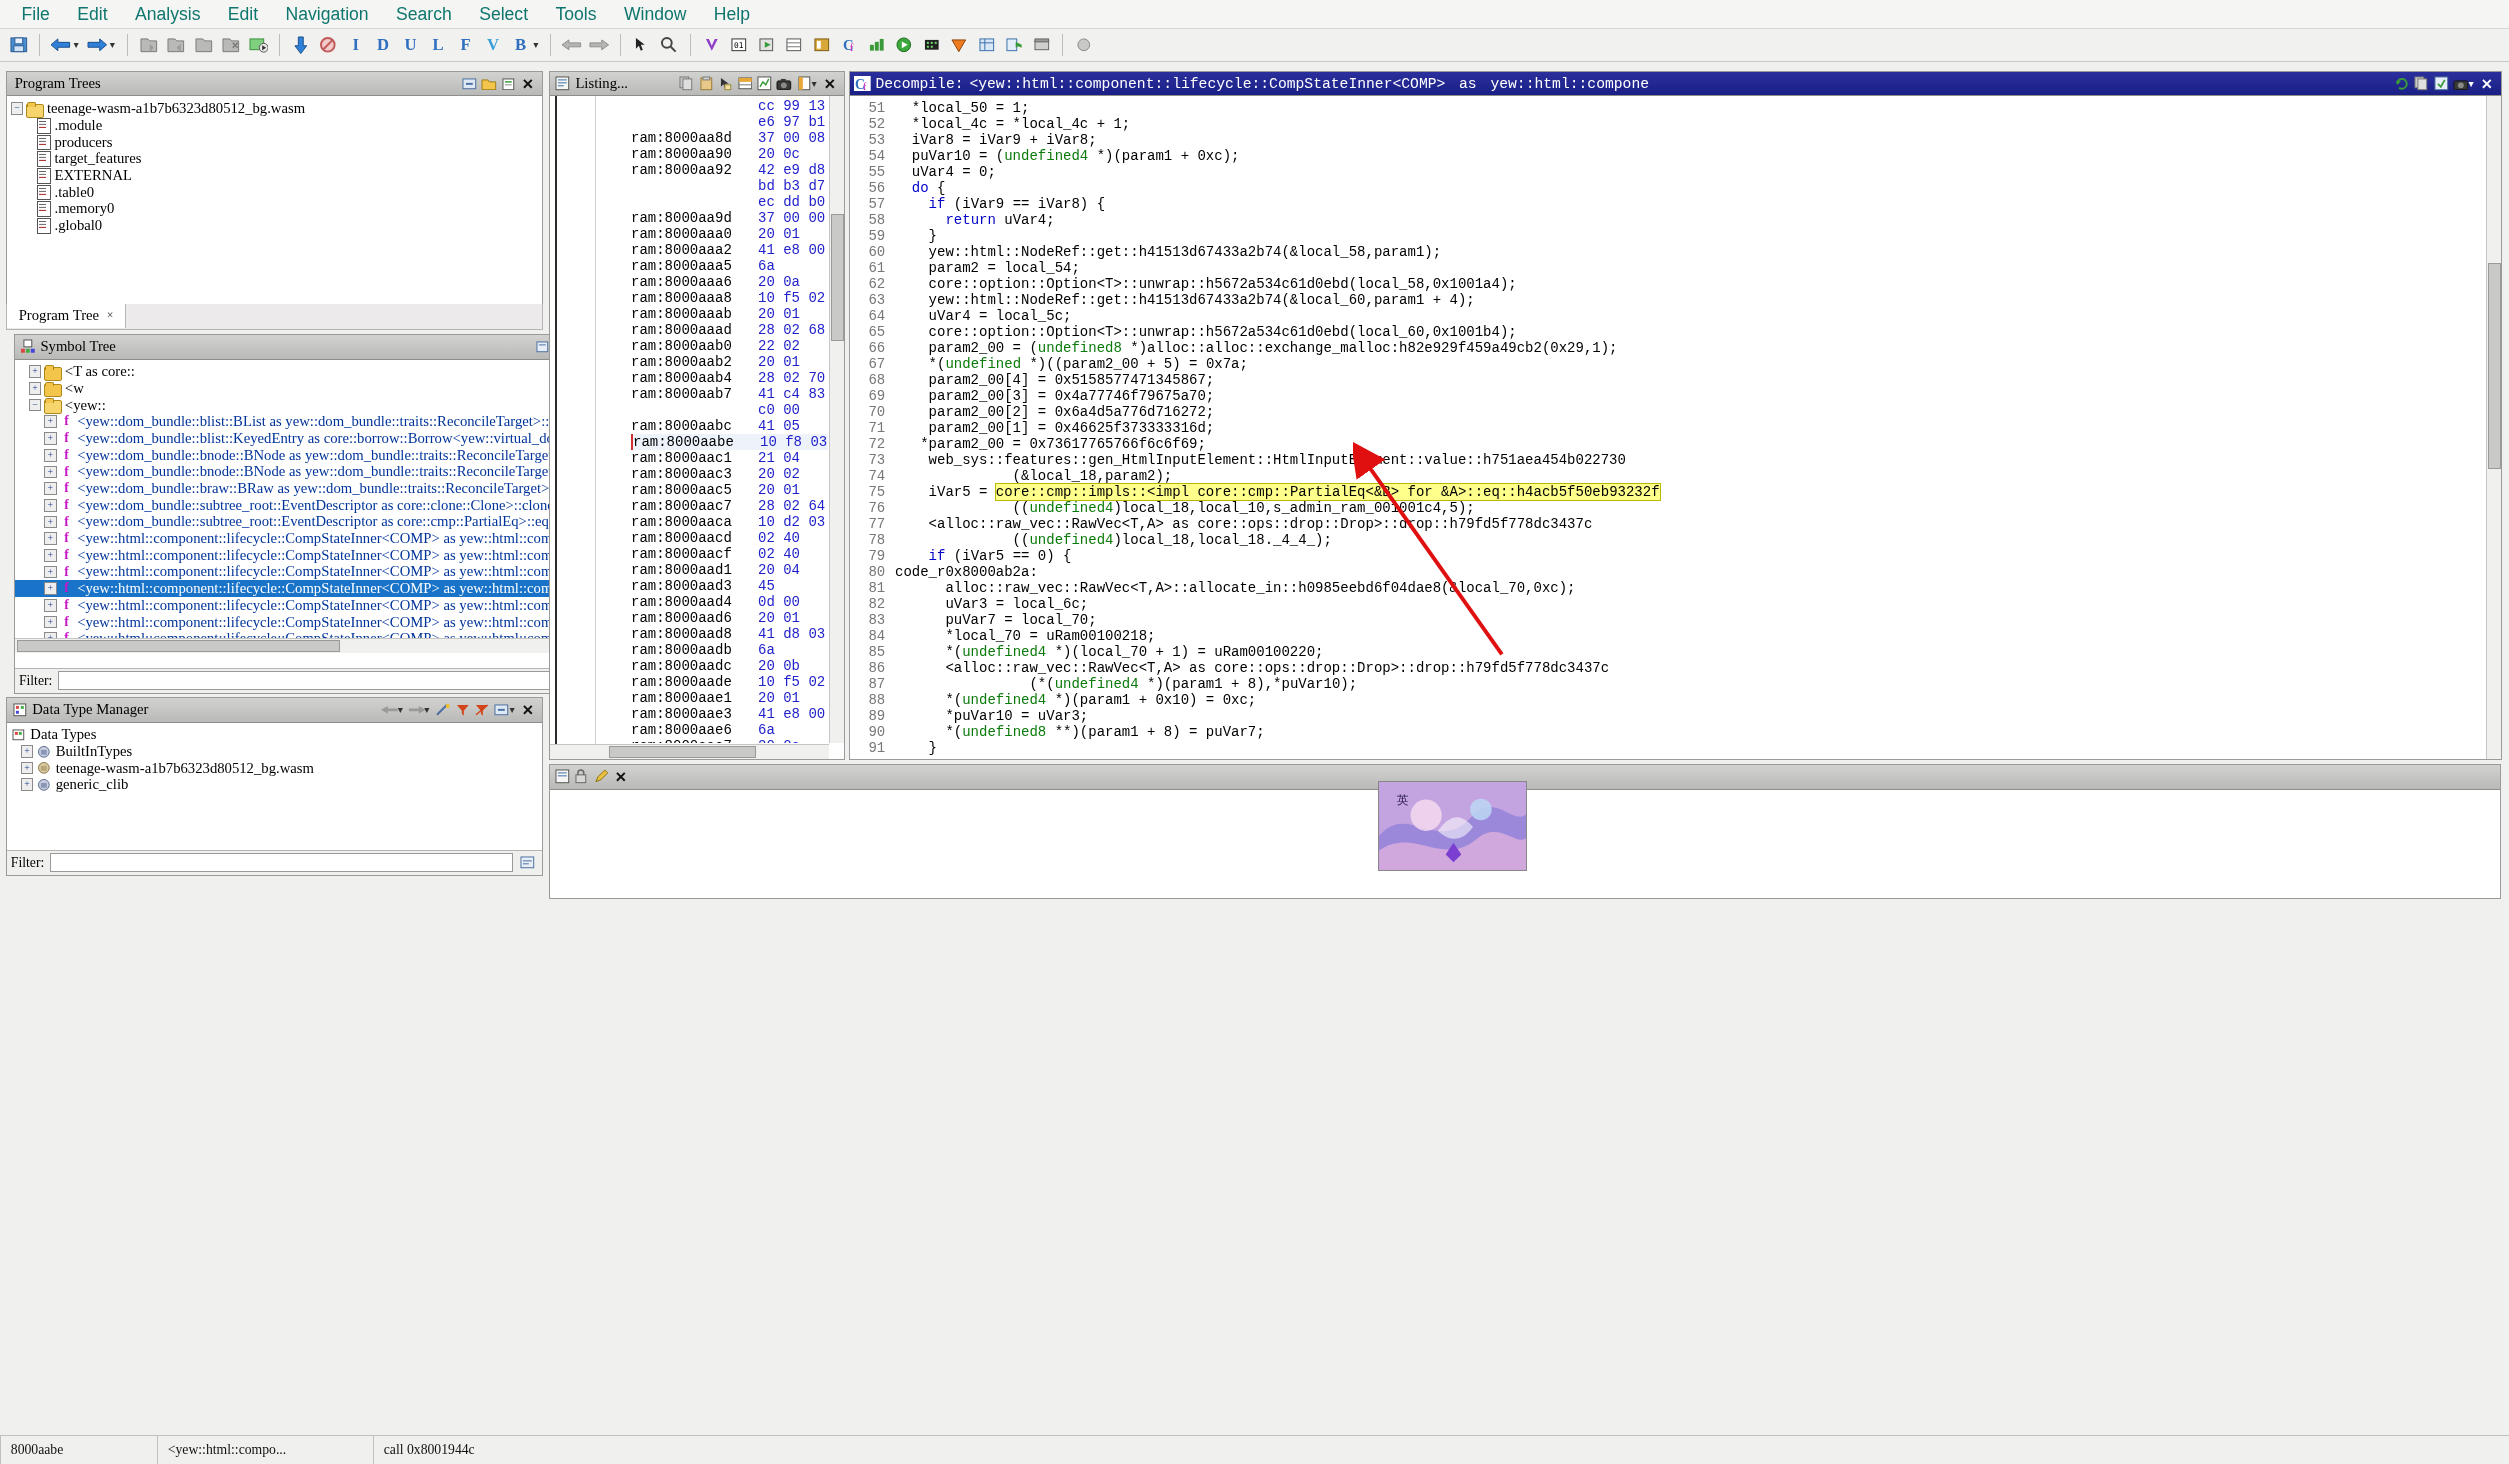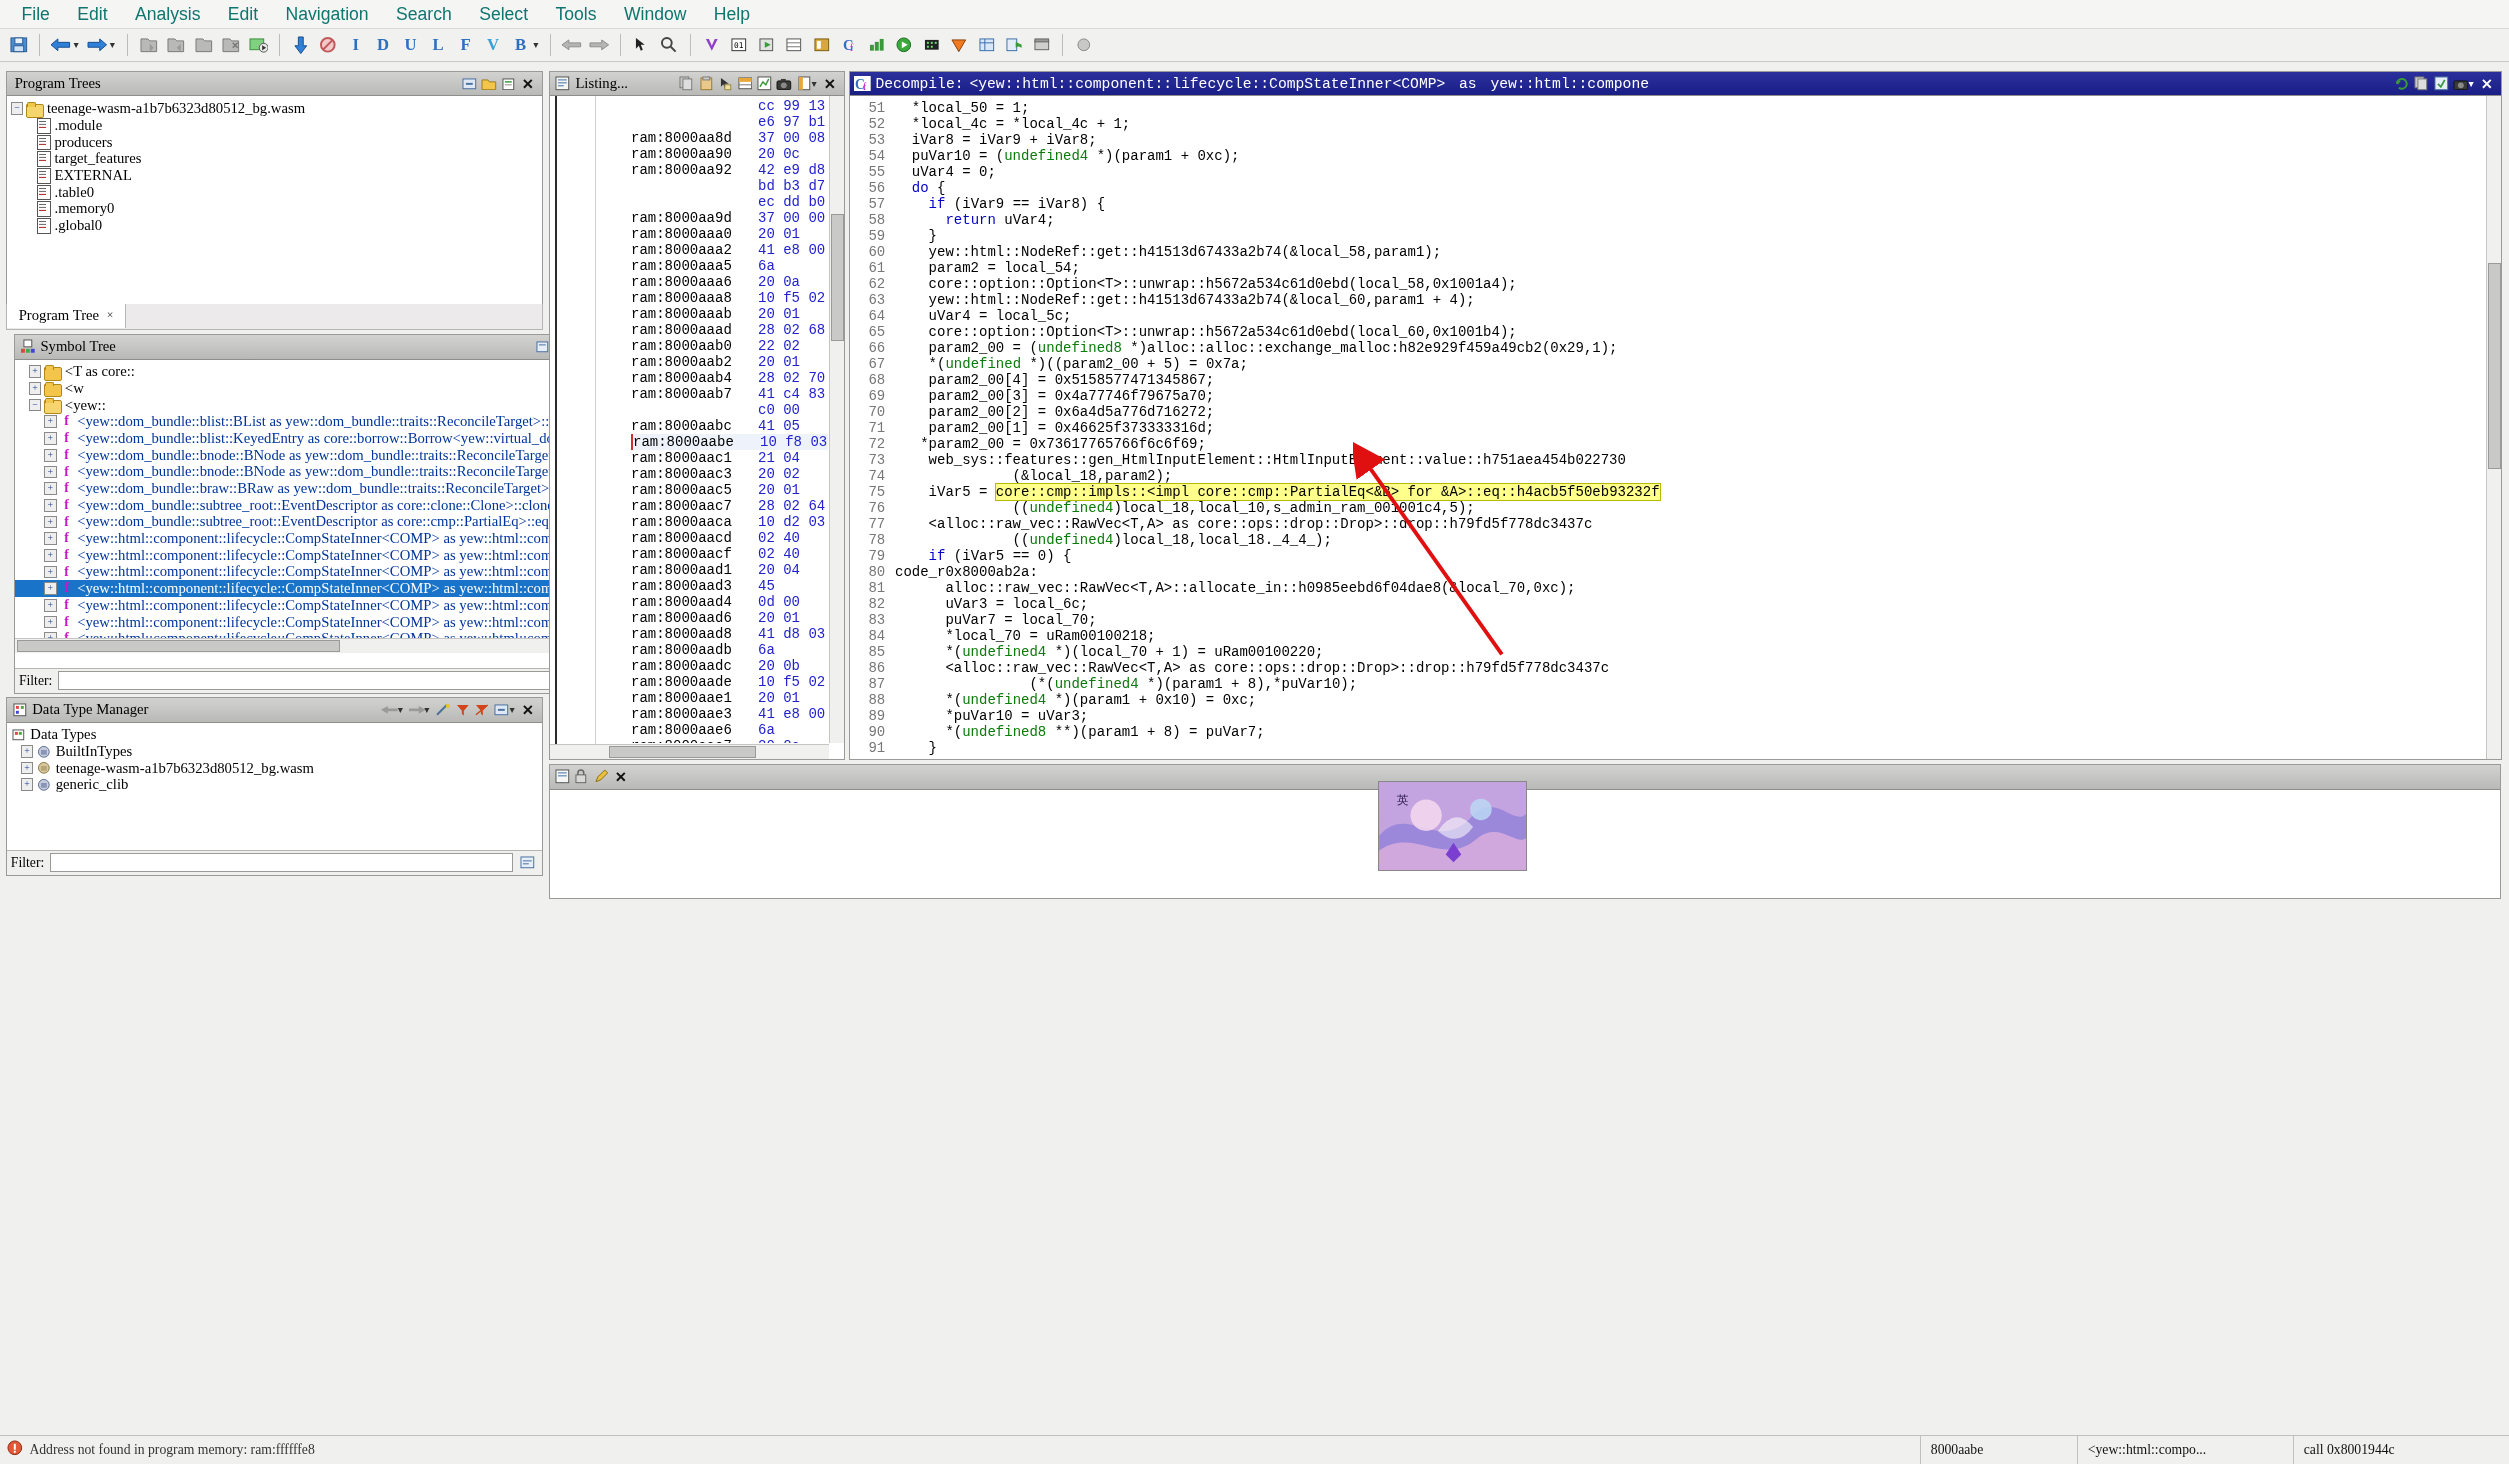--- a/index.html
+++ b/index.html
@@ -884,29 +884,19 @@
         <circle cx="104" cy="28" r="11" fill="#bcd8f5" opacity="0.85"></circle>
         <path d="M60,50 q18,-26 36,-4 q-16,22 -36,4Z" fill="#fff" opacity="0.55"></path>
         <text x="18" y="22" font-size="12" fill="#2a1a4a" font-family="serif">英</text>
         <path d="M68,74 l8,-12 l8,12 l-8,8Z" fill="#7a3fd0"></path>
       </svg>
     </div>
 
   </div>
 
   <div class="statusbar">
-    <div class="sb-msg">
-      <span>
-        <svg width="17.6" height="17.6" viewBox="0 0 18 18">
-            <circle cx="9" cy="9" r="7" fill="#e05a3a" stroke="#8a2a10"></circle>
-            <rect x="8" y="5" width="2" height="6" fill="#fff"></rect>
-            <rect x="8" y="12" width="2" height="2" fill="#fff"></rect>
-          </svg>
-      </span>
-      <span>Address not found in program memory: ram:ffffffe8</span>
-    </div>
     <div class="sb-cell" style="min-width:157px;">8000aabe</div>
     <div class="sb-cell" style="min-width:216px;">&lt;yew::html::compo...</div>
     <div class="sb-cell" style="min-width:216px;">call 0x8001944c</div>
   </div>
 
 </div>
 
 
 </body></html>

